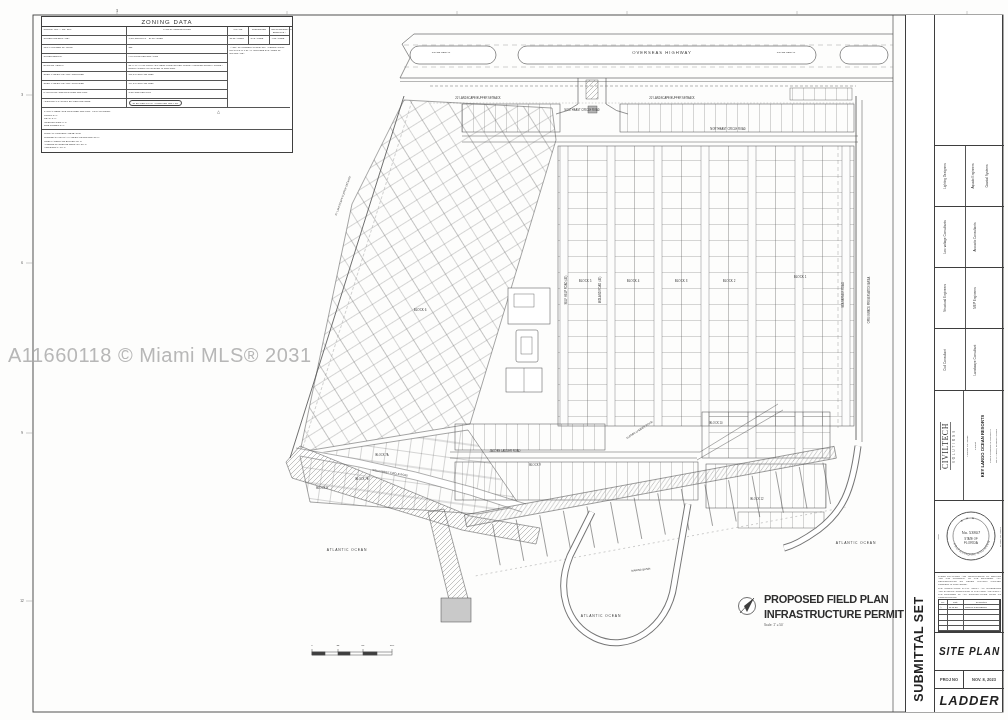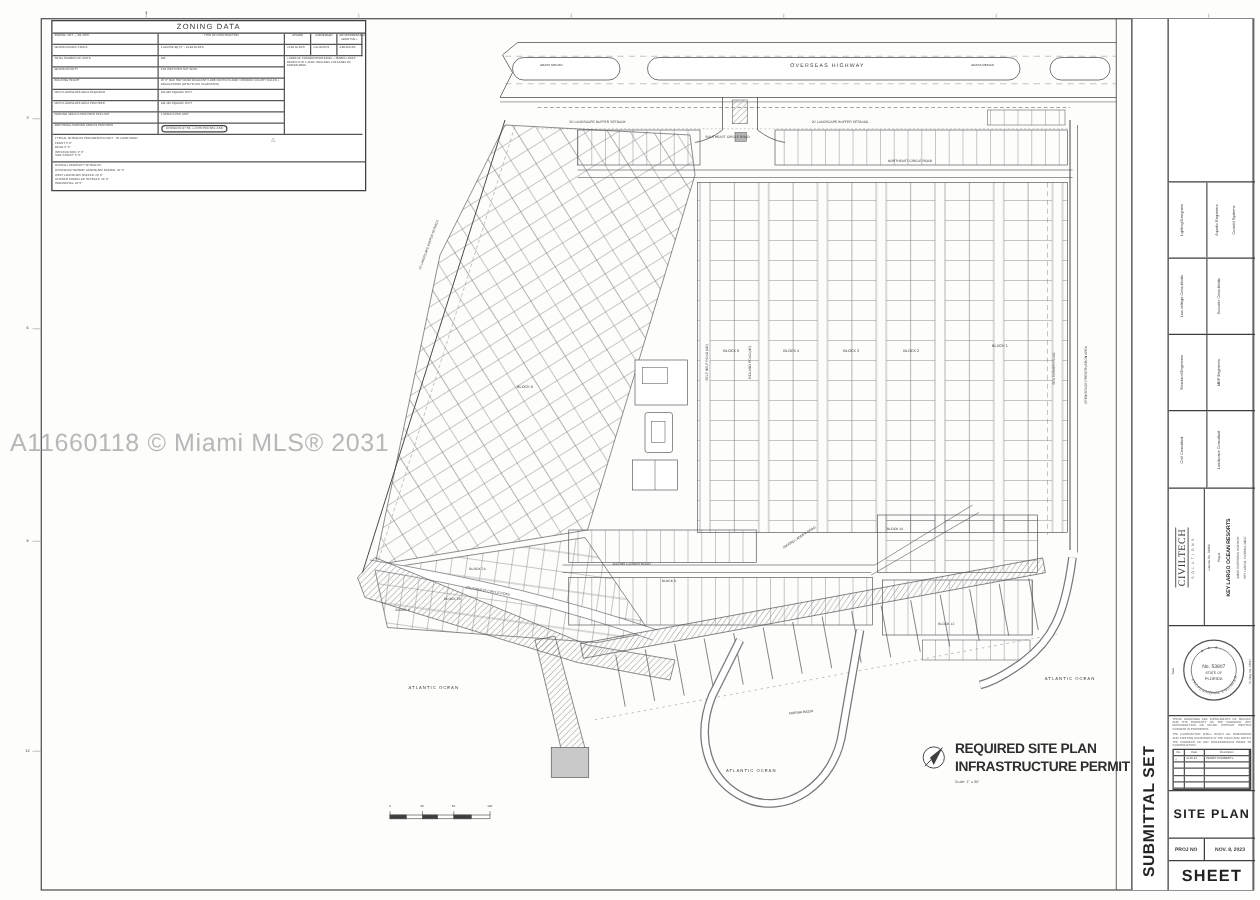--- a/index.html
+++ b/index.html
@@ -46,21 +46,21 @@
   .submittal .vt{left:3px;font-size:12.5px;font-weight:700;letter-spacing:.5px;color:#222;}
   .logo-civ{font-family:"Liberation Serif",serif;font-size:8px;letter-spacing:.5px;color:#333;
       border-left:.6px solid #777;border-right:.6px solid #777;padding:1px 0;}
   .logo-sol{font-size:2.8px;letter-spacing:2px;color:#555;}
   .tiny-p{font-size:2.3px;line-height:1.25;text-align:justify;margin:1.5px 3px 0 3px;color:#555;}
   .revtable{position:absolute;left:3px;right:3px;top:26px;height:31px;border:.5px solid #3e3e3e;
       display:grid;grid-template-columns:9px 16px 1fr;grid-auto-rows:1fr;font-size:2.2px;}
   .rc{border-right:.4px solid #555;border-bottom:.4px solid #555;padding:0 1px;overflow:hidden;
       display:flex;align-items:center;}
   .rh{justify-content:center;}
-  .c-site{display:flex;align-items:center;justify-content:center;}
+  .c-site{display:flex;align-items:center;justify-content:center;font-style:italic;}
   .site-title{font-size:10px;font-weight:700;letter-spacing:1px;color:#222;}
   .pn{position:absolute;left:0;top:0;bottom:0;width:29px;border-right:.6px solid #3e3e3e;
       display:flex;align-items:center;justify-content:center;font-size:4px;font-weight:700;box-sizing:border-box;}
   .pd{position:absolute;left:29px;right:0;top:0;bottom:0;display:flex;align-items:center;
       justify-content:center;font-size:4px;font-weight:700;}
   .sheet-big{font-size:13px;font-weight:700;letter-spacing:1px;color:#222;}
 </style>
 </head>
 <body>
 
@@ -262,21 +262,21 @@
     <div class="zt-notes2">
       <div class="zn-title">OVERALL PROPERTY SETBACKS:</div>
       <div>OVERSEAS HIGHWAY LANDSCAPE BUFFER:  20'-0"</div>
       <div>WEST LANDSCAPE BUFFER:  20'-0"</div>
       <div>ALTERED SHORELINE SETBACK:  20'-0"</div>
       <div>HORIZONTAL:  10'-0"</div>
     </div>
   </div>
 
   <div class="caption">
-    <div class="cap1">REQUIRED SITE PLAN</div>
+    <div class="cap1">PROPOSED FIELD PLAN</div>
     <div class="cap1">INFRASTRUCTURE PERMIT ONLY</div>
     <div class="cap-scale">Scale: 1" = 50'</div>
   </div>
 
   <div class="tblock">
     <div class="submittal">
       <span class="vt">SUBMITTAL SET</span>
     </div>
     <div class="tb-right">
 
@@ -359,17 +359,17 @@
       <div class="cell c-site" style="top:617px;height:38px">
         <span class="site-title">SITE PLAN</span>
       </div>
 
       <div class="cell" style="top:655px;height:18px">
         <span class="pn">PROJ NO</span>
         <span class="pd">NOV. 8, 2023</span>
       </div>
 
       <div class="cell c-site" style="top:673px;height:24px">
-        <span class="sheet-big">SHEET</span>
+        <span class="sheet-big">LADDER</span>
       </div>
     </div>
   </div>
 </div>
 
 </body></html>

